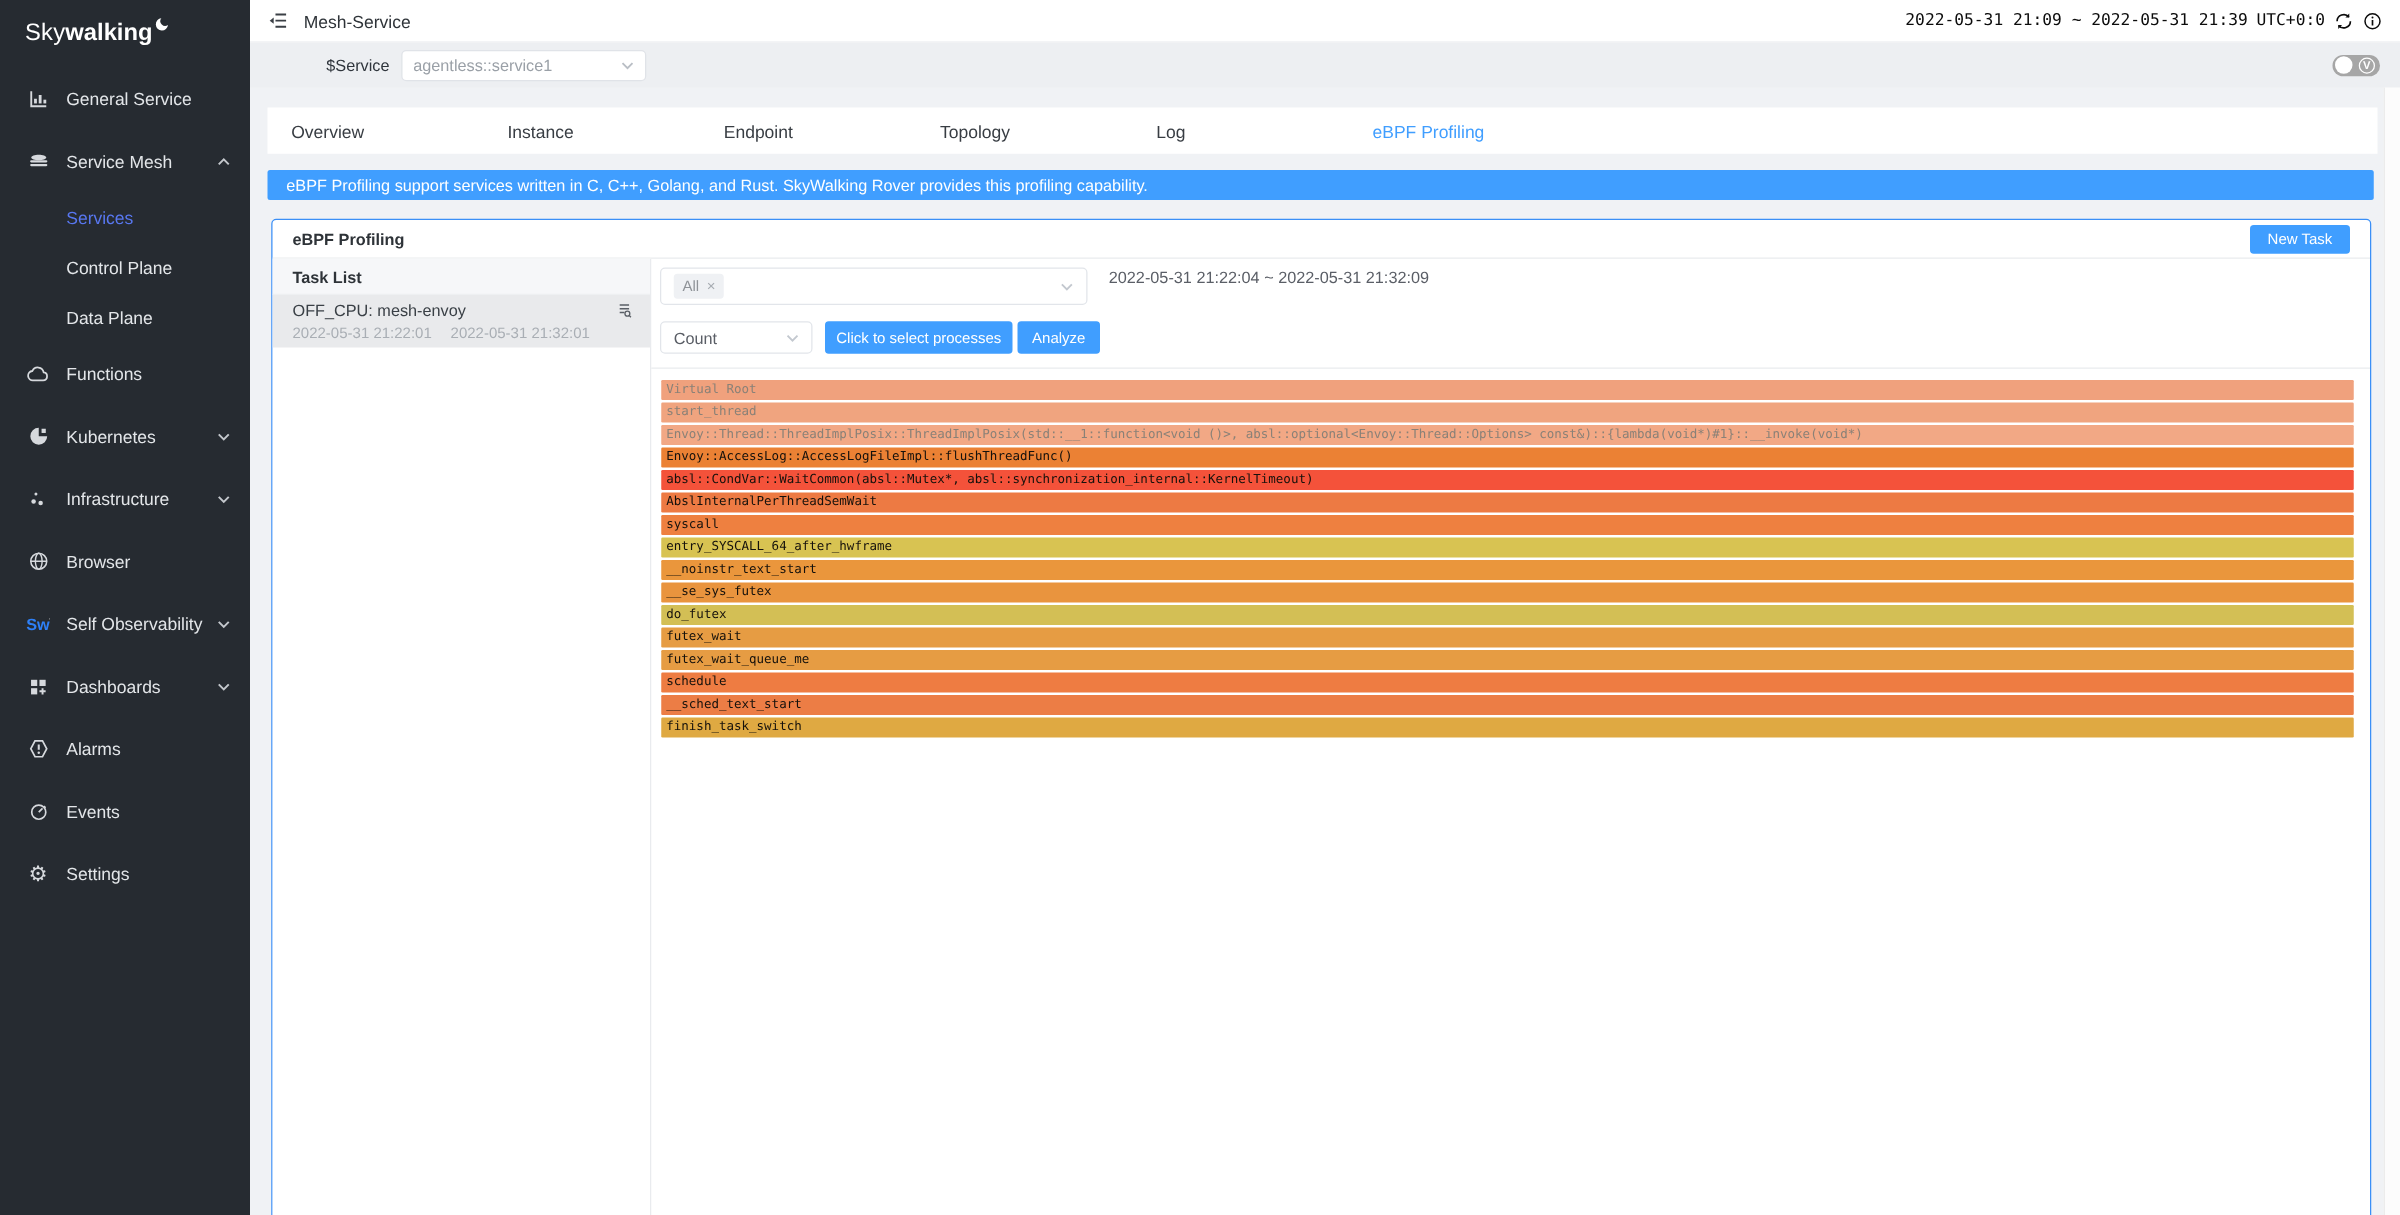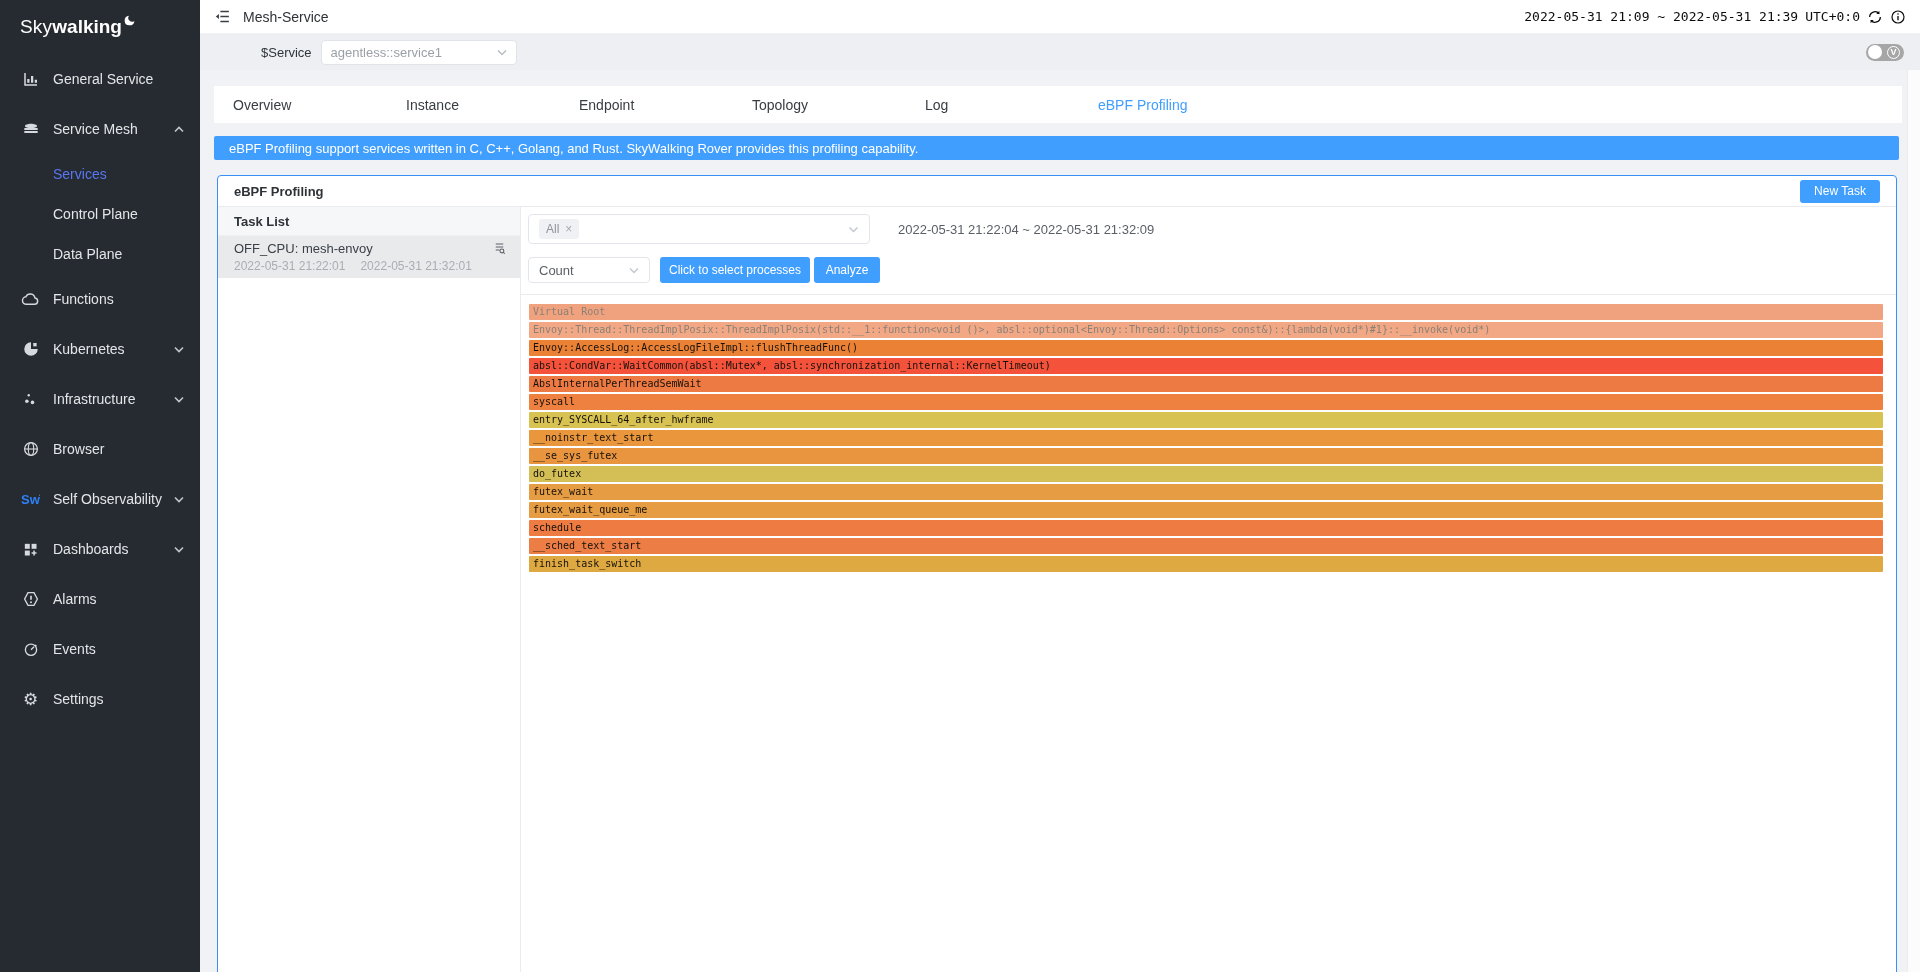--- a/index.html
+++ b/index.html
@@ -63,21 +63,21 @@
   .task-col { width:303px; flex:none; border-right:1px solid #e9ebee; background:#fff; }
   .task-col-header { height:29px; background:#f6f7f9; border-bottom:1px solid #eef0f2; display:flex;
     align-items:center; padding-left:16px; font-size:13px; font-weight:700; color:#2e3338; }
   .task-item { height:42px; background:#e9eaec; padding:5px 13px 16px 16px; cursor:pointer; }
   .task-item-top { display:flex; align-items:center; font-size:13px; color:#3a4046; }
   .doc-icon { margin-left:auto; display:flex; cursor:pointer; }
   .task-times { margin-top:3px; font-size:12px; color:#a9aeb4; display:flex; gap:15px; }
 
   .main-col { flex:1; min-width:0; }
   .controls { padding:7px 0 11px 7px; border-bottom:1px solid #e9ebee; }
-  .row1 { display:flex; align-items:center;gap:11px; }
+  .row1 { display:flex; align-items:flex-start; }
   .multi-select { width:342px; height:30px; background:#fff; border:1px solid #e2e5ea; border-radius:4px;
     display:flex; align-items:center; padding:0 10px; cursor:pointer; }
   .tag { background:#eff1f4; border-radius:3px; font-size:12px; color:#8f9398; padding:3px 7px;
     display:flex; align-items:center; gap:6px; }
   .tag .x { color:#a6abb1; cursor:pointer; }
   .ms-chev { margin-left:auto; display:flex; }
   .range-text { margin-left:17px; font-size:13px; color:#5a5e66; }
   .row2 { margin-top:13px; display:flex; align-items:center; }
   .count-select { width:122px; height:26px; background:#fff; border:1px solid #e2e5ea; border-radius:4px;
     display:flex; align-items:center; padding:0 10px; font-size:13px; color:#5a5e66; cursor:pointer; }
@@ -365,20 +365,21 @@
                   <polyline points="1,1.5 5,5.5 9,1.5" fill="none" stroke="#c3c8cf" stroke-width="1.5"></polyline>
                 </svg>
             </span>
           </div>
           <button class="btn btn-processes">Click to select processes</button>
           <button class="btn btn-analyze">Analyze</button>
         </div>
       </div>
       <div class="flame">
           <div class="frame" style="background: rgb(240, 161, 125); color: rgb(138, 129, 119);">Virtual Root</div>
+          <div class="frame" style="background: rgb(240, 164, 127); color: rgb(138, 129, 119);">start_thread</div>
           <div class="frame" style="background: rgb(242, 168, 133); color: rgb(138, 129, 119);">Envoy::Thread::ThreadImplPosix::ThreadImplPosix(std::__1::function&lt;void ()&gt;, absl::optional&lt;Envoy::Thread::Options&gt; const&amp;)::{lambda(void*)#1}::__invoke(void*)</div>
           <div class="frame" style="background: rgb(235, 129, 52); color: rgb(21, 17, 12);">Envoy::AccessLog::AccessLogFileImpl::flushThreadFunc()</div>
           <div class="frame" style="background: rgb(244, 82, 58); color: rgb(21, 17, 12);">absl::CondVar::WaitCommon(absl::Mutex*, absl::synchronization_internal::KernelTimeout)</div>
           <div class="frame" style="background: rgb(237, 122, 67); color: rgb(21, 17, 12);">AbslInternalPerThreadSemWait</div>
           <div class="frame" style="background: rgb(238, 128, 64); color: rgb(21, 17, 12);">syscall</div>
           <div class="frame" style="background: rgb(216, 195, 82); color: rgb(21, 17, 12);">entry_SYSCALL_64_after_hwframe</div>
           <div class="frame" style="background: rgb(234, 150, 60); color: rgb(21, 17, 12);">__noinstr_text_start</div>
           <div class="frame" style="background: rgb(233, 148, 62); color: rgb(21, 17, 12);">__se_sys_futex</div>
           <div class="frame" style="background: rgb(211, 191, 85); color: rgb(21, 17, 12);">do_futex</div>
           <div class="frame" style="background: rgb(230, 156, 67); color: rgb(21, 17, 12);">futex_wait</div>

